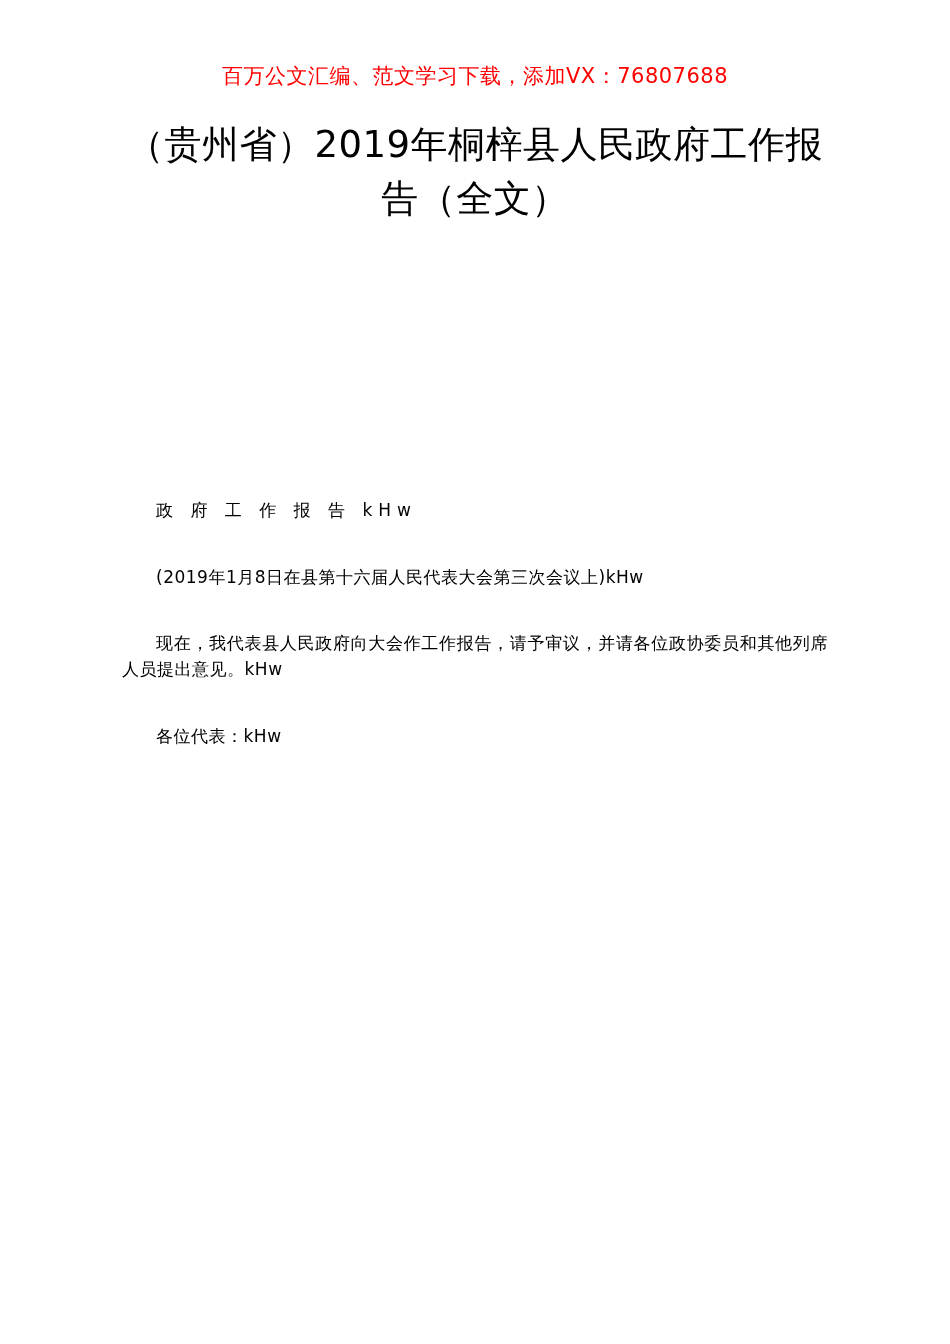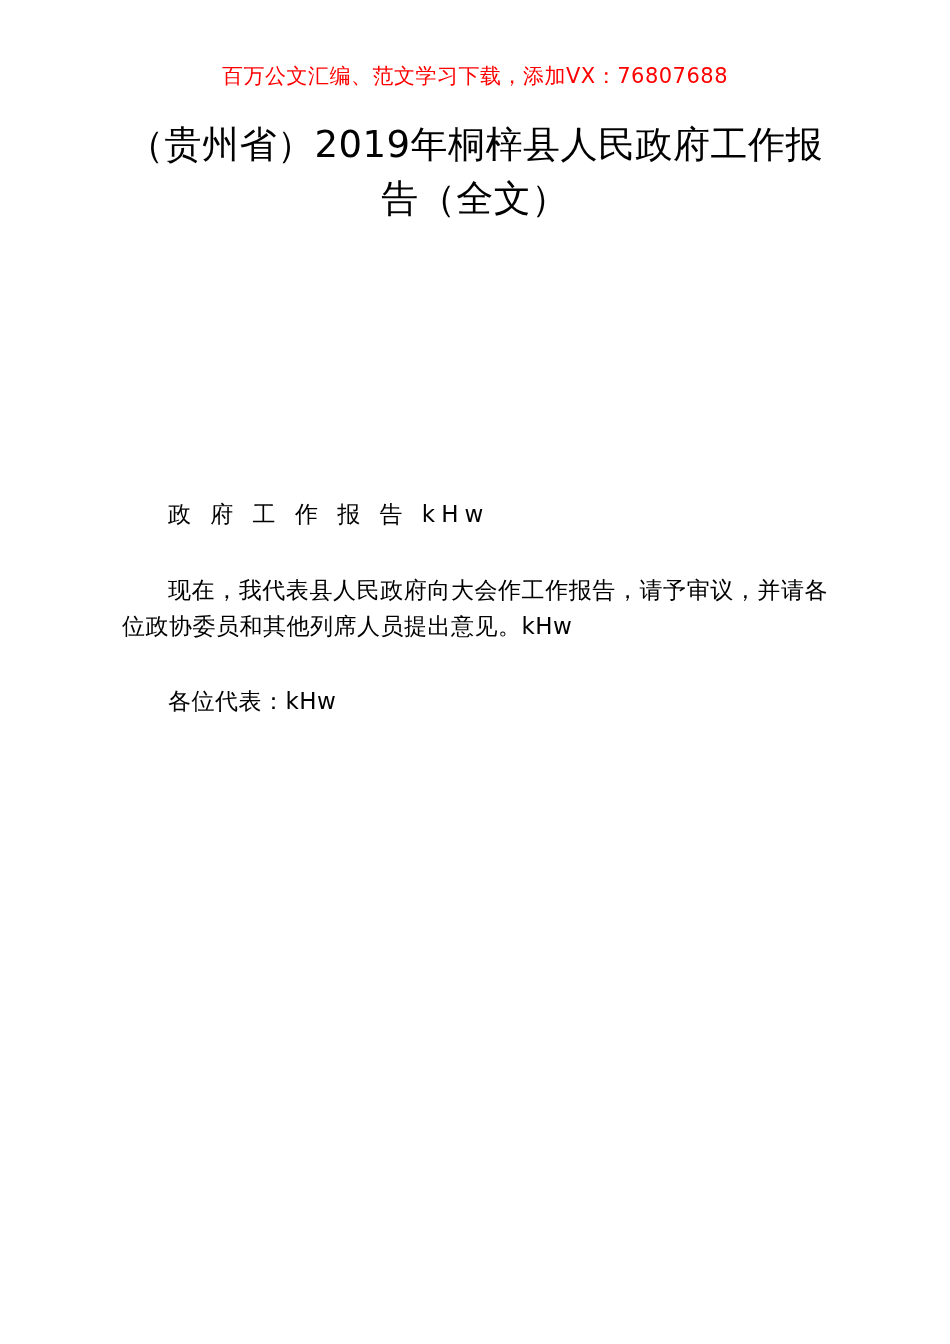--- a/index.html
+++ b/index.html
@@ -41,21 +41,21 @@
     font-size: 37px;
     font-weight: normal;
     line-height: 1.45;
     letter-spacing: 0.5px;
     font-family: "DejaVu Sans", "Liberation Sans", sans-serif;
   }
   .spacer {
     height: 272px;
   }
   .body-block {
-    font-size: 23px;
+    font-size: 17px;
     line-height: 1.55;
     letter-spacing: 0.5px;
   }
   .para {
     margin: 0 0 40px 0;
     text-indent: 2em;
     text-align: justify;
   }
   .para.spaced-chars {
     letter-spacing: 6px;
@@ -71,17 +71,18 @@
 
   <div class="watermark">百万公文汇编、范文学习下载，添加VX：76807688</div>
 
   <h1 class="doc-title">（贵州省）2019年桐梓县人民政府工作报
 告（全文）</h1>
 
   <div class="spacer"></div>
 
   <div class="body-block">
     <p class="para spaced-chars">政 府 工 作 报 告 kHw</p>
+    <p class="para">(2019年1月8日在县第十六届人民代表大会第三次会议上)kHw</p>
     <p class="para">现在，我代表县人民政府向大会作工作报告，请予审议，并请各位政协委员和其他列席人员提出意见。kHw</p>
     <p class="para">各位代表：kHw</p>
   </div>
 
 </div>
 
 </body></html>

